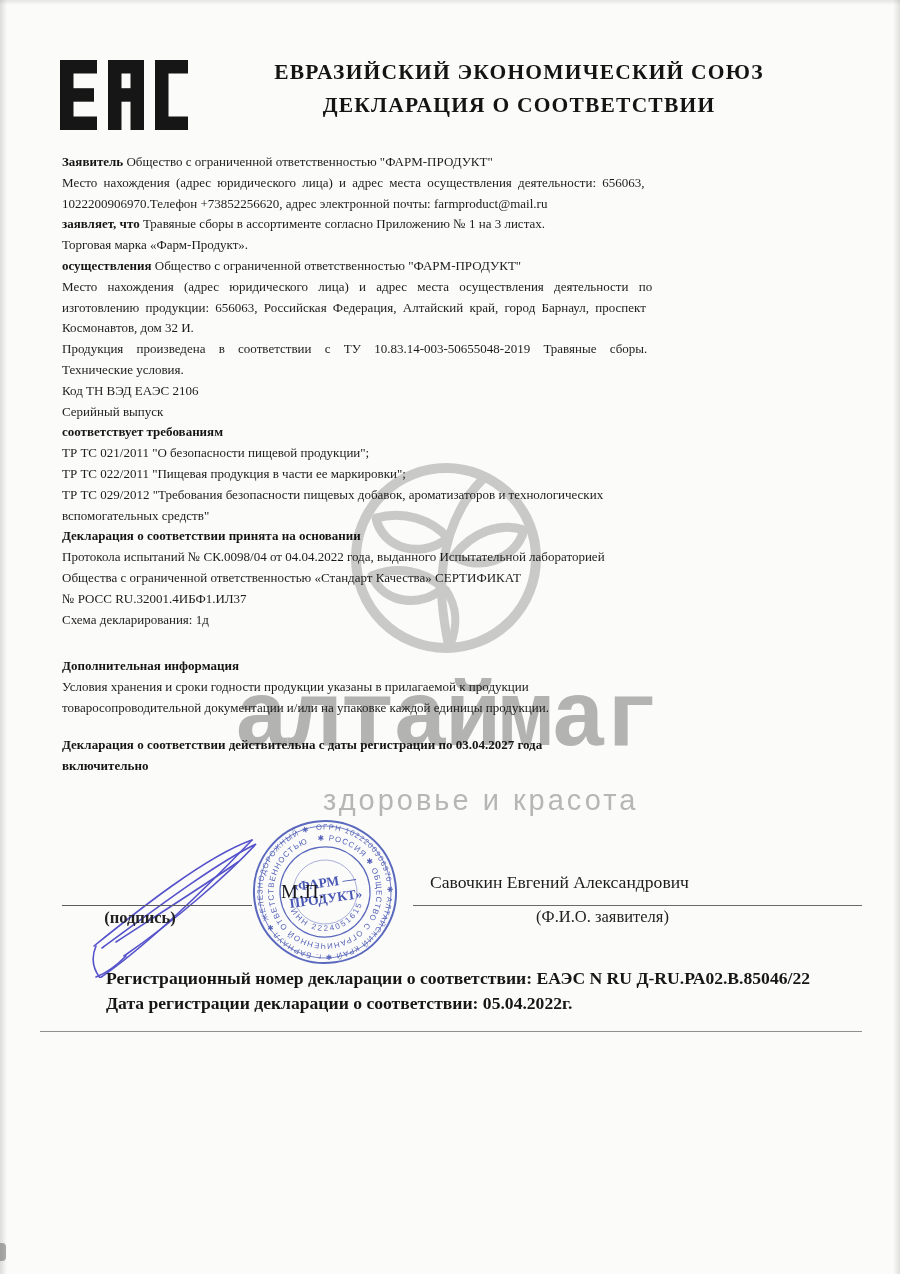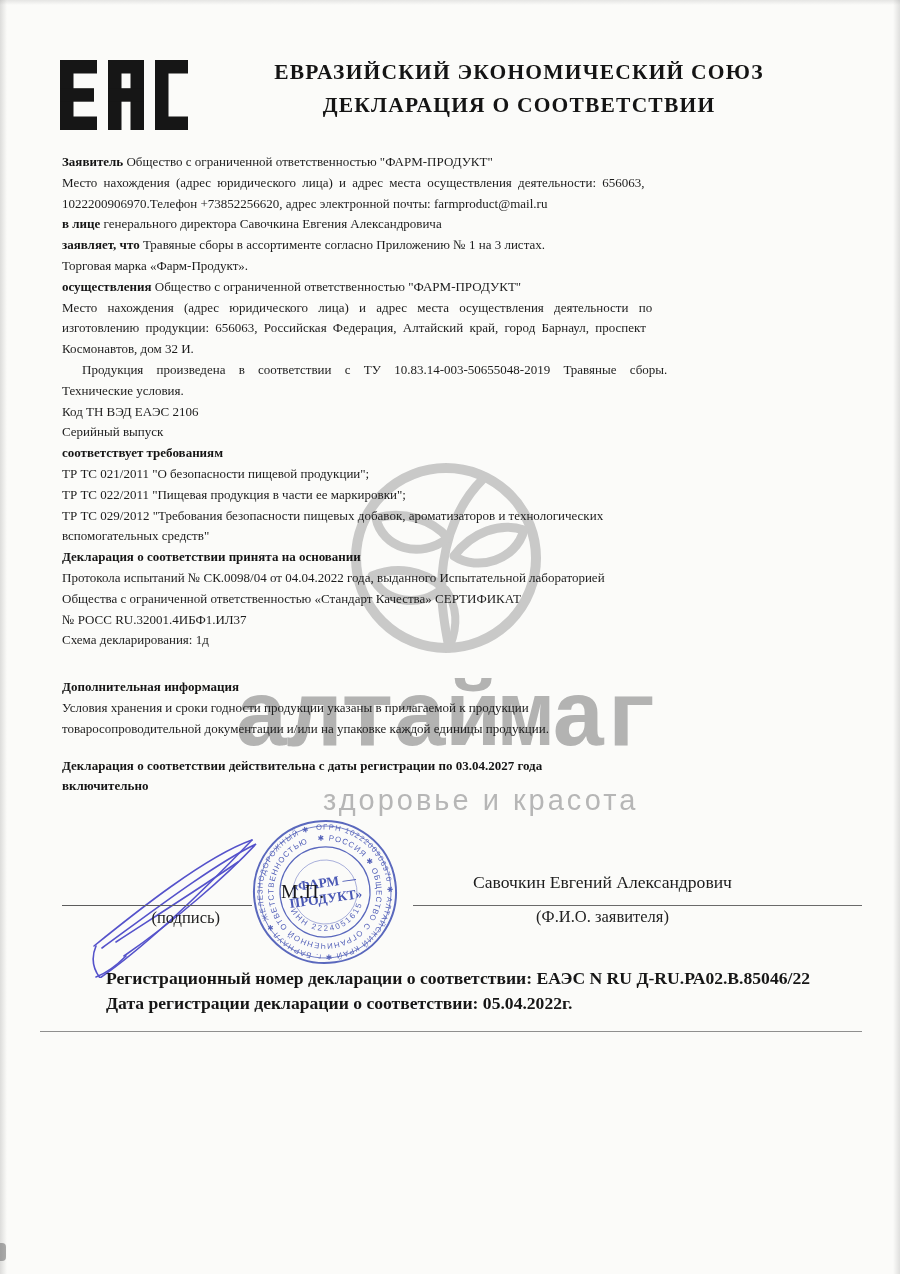--- a/index.html
+++ b/index.html
@@ -46,22 +46,22 @@
   }
   .body-text .line{min-height:20.8px;white-space:normal;}
   .body-text b{font-weight:bold;color:#151515;}
 
   
   .sig-svg{position:absolute;left:56px;top:828px;width:230px;height:150px;}
   .rule{position:absolute;border-top:1.4px solid #5c5c5c;height:0;}
   .rule-sign{left:62px;top:905px;width:190px;}
   .rule-name{left:413px;top:905px;width:449px;border-top-color:#6a6a6a;}
   .under-label{position:absolute;font-size:16.5px;color:#222;}
-  .lbl-sign{left:100px;top:908px;width:120px;text-align:right;}
-  .name-claimant{position:absolute;left:430px;top:872px;width:345px;text-align:center;font-size:17.6px;color:#1c1c1c;}
+  .lbl-sign{left:80px;top:908px;width:120px;text-align:center;font-weight:bold;}
+  .name-claimant{position:absolute;left:430px;top:872px;width:345px;font-size:17.6px;color:#1c1c1c;}
   .lbl-fio{left:430px;top:907px;width:345px;text-align:center;}
   .mp-mark{position:absolute;left:281px;top:881px;font-size:19px;color:#17171a;z-index:6;letter-spacing:1px;}
 
   .stamp{position:absolute;left:250px;top:817px;width:150px;height:150px;z-index:5;transform:rotate(-8deg);}
 
   
   .reg{position:absolute;left:62px;width:810px;font-weight:bold;font-size:17.6px;color:#161616;margin-left:44px;}
   .reg1{top:968px;}
   .reg2{top:993px;}
   .divider{position:absolute;left:40px;top:1031px;width:822px;border-top:1.6px solid #8f8f8f;height:0;}
@@ -108,28 +108,27 @@
 
   <div class="title">
     <div>ЕВРАЗИЙСКИЙ ЭКОНОМИЧЕСКИЙ СОЮЗ</div>
     <div>ДЕКЛАРАЦИЯ О СООТВЕТСТВИИ</div>
   </div>
 
   <div class="body-text">
       <div class="line"><b>Заявитель</b> Общество с ограниченной ответственностью "ФАРМ-ПРОДУКТ"</div>
       <div class="line" style="word-spacing: 3px;">Место нахождения (адрес юридического лица) и адрес места осуществления деятельности: 656063,</div>
       <div class="line">1022200906970.Телефон +73852256620, адрес электронной почты: farmproduct@mail.ru</div>
-      <div class="line"><b>в лице</b> генерального директора Савочкина Евгения Александровича</div>
       <div class="line"><b>заявляет, что</b> Травяные сборы в ассортименте согласно Приложению № 1 на 3 листах.</div>
       <div class="line">Торговая марка «Фарм-Продукт».</div>
       <div class="line"><b>осуществления</b> Общество с ограниченной ответственностью "ФАРМ-ПРОДУКТ"</div>
       <div class="line" style="word-spacing: 7px;">Место нахождения (адрес юридического лица) и адрес места осуществления деятельности по</div>
       <div class="line" style="word-spacing: 3px;">изготовлению продукции: 656063, Российская Федерация, Алтайский край, город Барнаул, проспект</div>
       <div class="line">Космонавтов, дом 32 И.</div>
-      <div class="line" style="word-spacing: 10px; margin-left: 20px;">Продукция произведена в соответствии с ТУ 10.83.14-003-50655048-2019 Травяные сборы.</div>
+      <div class="line" style="word-spacing: 10px;">Продукция произведена в соответствии с ТУ 10.83.14-003-50655048-2019 Травяные сборы.</div>
       <div class="line">Технические условия.</div>
       <div class="line"> Код ТН ВЭД ЕАЭС 2106</div>
       <div class="line">Серийный выпуск</div>
       <div class="line"><b>соответствует требованиям</b></div>
       <div class="line">ТР ТС 021/2011 "О безопасности пищевой продукции";</div>
       <div class="line">ТР ТС 022/2011 "Пищевая продукция в части ее маркировки";</div>
       <div class="line">ТР ТС 029/2012 "Требования безопасности пищевых добавок, ароматизаторов и технологических</div>
       <div class="line">вспомогательных средств"</div>
       <div class="line"><b>Декларация о соответствии принята на основании</b></div>
       <div class="line">Протокола испытаний № СК.0098/04 от 04.04.2022 года, выданного Испытательной лабораторией</div>

